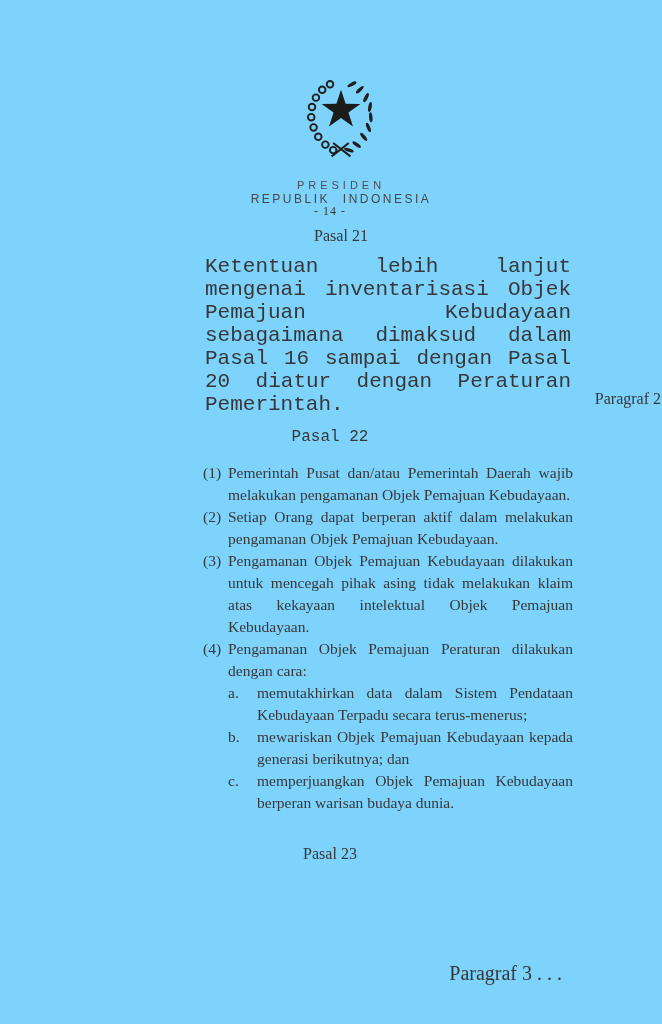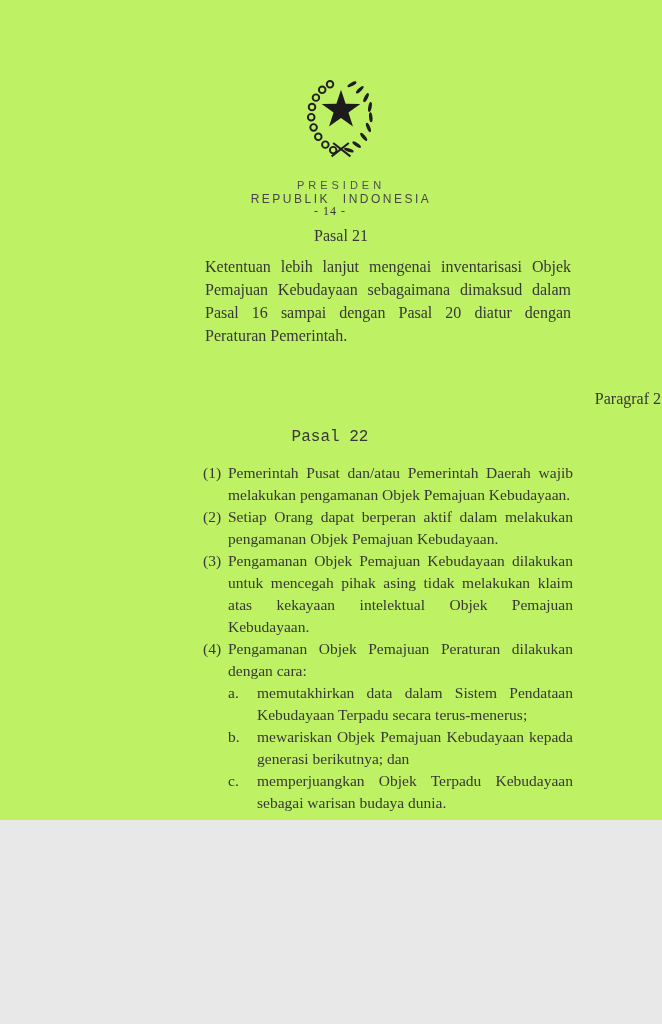--- a/index.html
+++ b/index.html
@@ -1,20 +1,20 @@
 <!DOCTYPE html>
 <html><head>
 <meta charset="utf-8">
 <style>
   html,body { margin:0; padding:0; background:#e8e8e8; }
   .page {
     position:relative;
-    width:662px; height:820px;
+    width:662px; height:1024px;
     margin:0 auto;
-    background:#bef264;
+    background:#7dd3fc;
     overflow:hidden;
     font-family:"Liberation Serif","DejaVu Serif",serif;
     color:#373737;
   }
   .abs { position:absolute; }
   .center-page { left:-1px; width:662px; text-align:center; }
   .center-seal { left:10px; width:662px; text-align:center; }
 
   .seal { position:absolute; left:294px; top:74px; width:94px; height:88px; }
 
@@ -31,22 +31,22 @@
   .pageno { top:204px; font-size:12px; letter-spacing:1px;font-family:Liberation Serif, serif; }
   .heading { font-size:16px; }
   .h-pasal21   { top:227px;padding-left:11px; }
   .h-paragraf2 { top:390px;text-align:right; }
   .h-pengamanan{ top:393px; }
   .h-pasal22   { top:428px;font-family:Liberation Mono, monospace; }
   .h-pasal23   { top:845px; }
 
   .para {
     left:205px; width:366px;
-    font-size:16px; line-height:23px;
-    text-align:justify; text-align-last:left;
+    font-size:21px; line-height:23px;
+    text-align:justify; text-align-last:left;font-family:Liberation Mono, monospace;
   }
   .para-1 { top:255px; }
   .para-2 { top:886px; }
 
   .list { left:203px; top:462px; width:370px; font-size:15.5px; line-height:22px; }
   .item { display:flex; }
   .item-num { flex:none; width:25px; }
   .item-body { flex:1; text-align:justify; text-align-last:left; }
   .sub { display:flex; }
   .sub-letter { flex:none; width:29px; }
@@ -125,21 +125,21 @@
         <span class="sub">
           <span class="sub-letter">a.</span>
           <span class="sub-body">memutakhirkan data dalam Sistem Pendataan Kebudayaan Terpadu secara terus-menerus;</span>
         </span>
         <span class="sub">
           <span class="sub-letter">b.</span>
           <span class="sub-body">mewariskan Objek Pemajuan Kebudayaan kepada generasi berikutnya; dan</span>
         </span>
         <span class="sub">
           <span class="sub-letter">c.</span>
-          <span class="sub-body">memperjuangkan Objek Terpadu Kebudayaan sebagai warisan budaya dunia.</span>
+          <span class="sub-body">memperjuangkan Objek Pemajuan Kebudayaan berperan warisan budaya dunia.</span>
         </span>
       </span>
     </div>
   </div>
 
   <div class="abs center-page heading h-pasal23">Pasal 23</div>
 
   <div class="abs catchword">Paragraf 3 . . .</div>
 
 </div>

